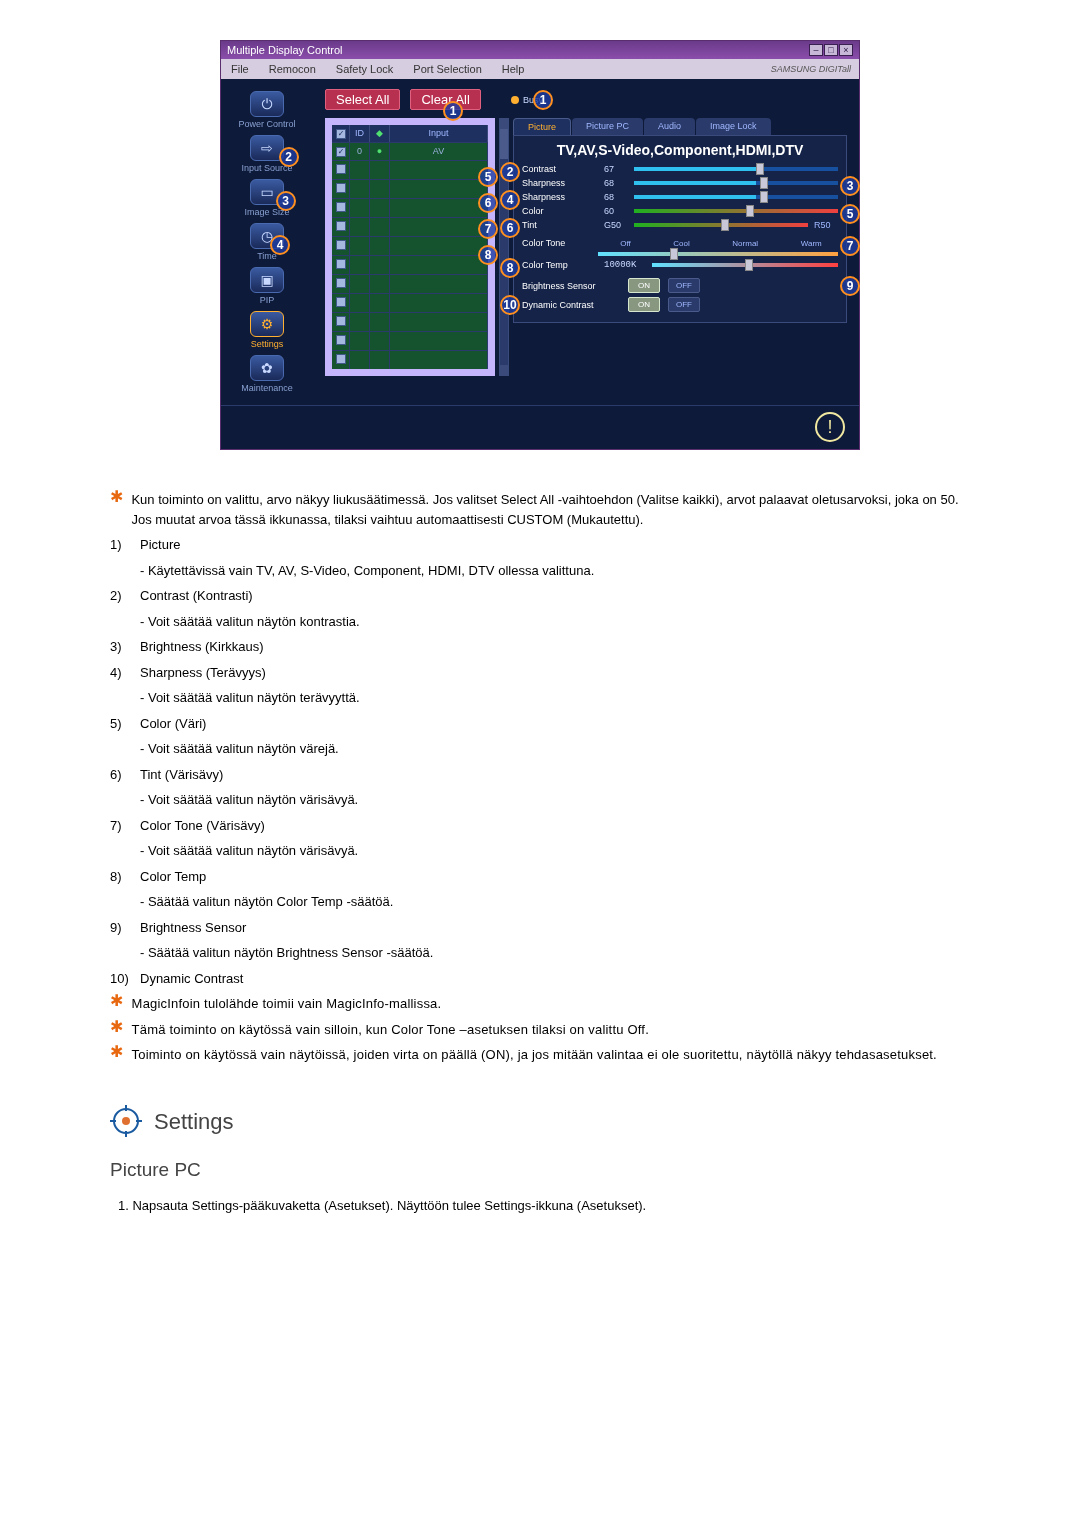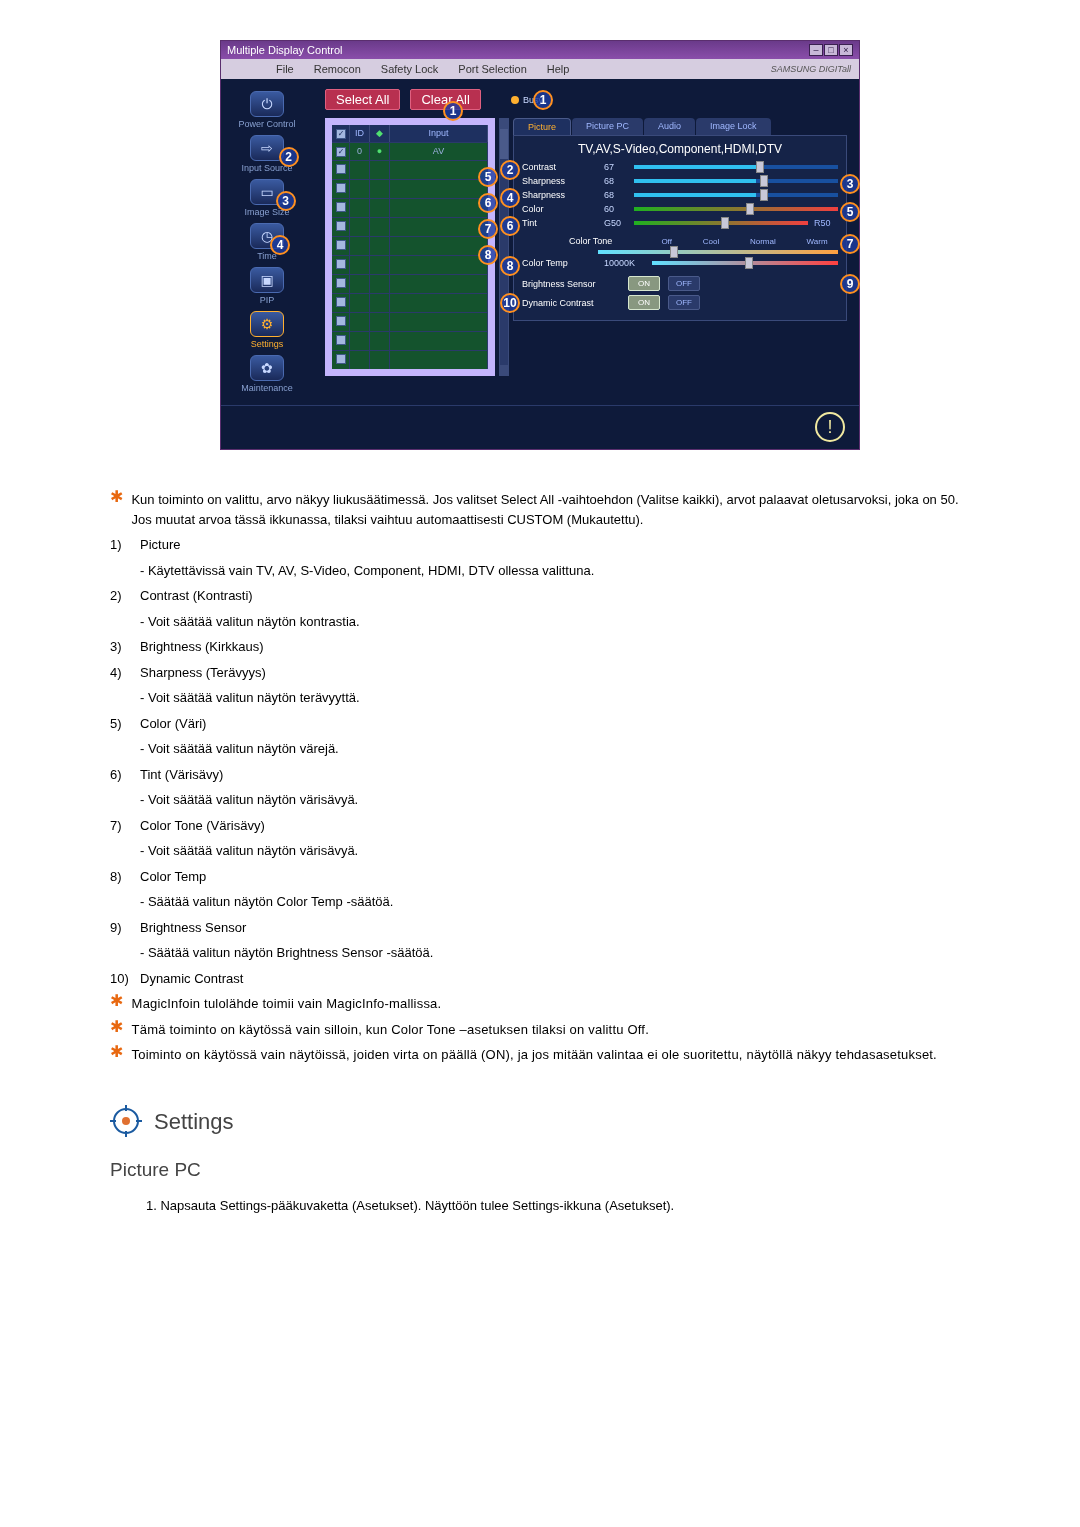--- a/index.html
+++ b/index.html
@@ -4,21 +4,21 @@
 <style>
   * { box-sizing: border-box; margin: 0; padding: 0; }
   body { width: 1080px; background: #fff; font-family: Arial, sans-serif; font-size: 13px; color: #000; padding: 40px 60px; }
 
   
   .app-window { width: 640px; margin: 0 auto 40px auto; border: 1px solid #5a2e6e; background: #1a2a5a; }
   .titlebar { background: linear-gradient(#6a3a8a, #8a4eaa); color: #fff; font-size: 11px; padding: 3px 6px; display: flex; align-items: flex-end; justify-content: space-between; }
   .titlebar-icons { display: flex; gap: 1px; }
   .titlebar-icon { width: 14px; height: 12px; background: #c8b8d8; border: 1px solid #3a2050; display: flex; align-items: center; justify-content: center; font-size: 9px; color: #2a1840; }
   .menubar { background: #d6cde0; display: flex; font-size: 11px; color: #333; padding: 2px 0; justify-content: space-between; align-items: center; }
-  .menubar-left { display: flex; padding-left: 45px; }
+  .menubar-left { display: flex; }
   .menuitem { padding: 2px 10px; }
   .samsung { font-size: 9px; color: #555; padding-right: 8px; font-style: italic; }
 
   .app-body { display: flex; background: #0e1a3a; }
   .sidebar { width: 92px; background: #0e1a3a; padding: 12px 4px; display: flex; flex-direction: column; align-items: center; gap: 6px; }
   .sidebar-item { font-size: 9px; color: #88a0d0; display: flex; flex-direction: column; align-items: center; gap: 2px; position: relative; }
   .sidebar-item.sel { color: #ffb030; }
   .sidebar-icon { width: 34px; height: 26px; background: linear-gradient(#3a5aa0, #1a2a5a); border-radius: 6px; border: 1px solid #4a6ab0; display: flex; align-items: center; justify-content: center; }
   .sidebar-icon.sel { border-color: #ffb030; }
   .sidebar-glyph { font-size: 14px; color: #c8d8ff; }
@@ -39,21 +39,21 @@
   .ghin { flex: 1; }
   .grid-row { display: flex; color: #9db0e0; border-top: 1px solid #2a3a6a; }
   .gc { padding: 3px 4px; border-right: 1px solid #2a3a6a; text-align: center; }
   .checkbox { width: 10px; height: 10px; background: #a4b8e0; border: 1px solid #40588a; display: inline-block; }
   .checkbox.checked::after { content: "✓"; font-size: 8px; color: #1a2a5a; display: block; line-height: 8px; }
 
   .tabs { display: flex; }
   .tab { background: #2a3a6a; color: #a0b8ff; font-size: 9px; padding: 3px 14px; border-top-left-radius: 4px; border-top-right-radius: 4px; margin-right: 1px; }
   .tab.active { background: #1e3060; color: #ffb030; border: 1px solid #4a5a8a; border-bottom: none; }
   .panel { background: #152348; border: 1px solid #3a4a7a; padding: 6px 8px; font-size: 9px; color: #a0b8ff; }
-  .panel-title { color: #fff; text-align: center; font-size: 12px; font-weight: normal; margin-bottom: 6px; }
+  .panel-title { color: #fff; text-align: center; font-size: 14px; font-weight: bold; margin-bottom: 6px; }
   .ctrl-row { display: flex; align-items: center; gap: 6px; margin: 4px 0; position: relative; }
   .ctrl-label { width: 76px; color: #fff; font-size: 9px; }
   .ctrl-val { width: 24px; color: #c8d8ff; }
   .slider { flex: 1; height: 4px; background: linear-gradient(to right, #30c0f0 0%, #30c0f0 60%, #1850a0 60%, #1850a0 100%); position: relative; }
   .slider.colored { background: linear-gradient(to right, #20b020, #f04040); }
   .slider-thumb { position: absolute; top: -4px; width: 8px; height: 12px; background: #c8c8d8; border: 1px solid #888; }
 
   .tone-row { display: flex; gap: 10px; font-size: 8px; color: #a0b8ff; margin-left: 76px; }
   .onoff { display: flex; gap: 8px; }
   .onoff-btn { width: 32px; background: #2a3a6a; color: #a0b8ff; font-size: 8px; text-align: center; padding: 2px 0; border: 1px solid #4a5a8a; border-radius: 2px; }
@@ -77,21 +77,21 @@
   .num-item { display: flex; gap: 8px; margin: 6px 0; }
   .num { min-width: 22px; }
   .sub { margin-left: 30px; }
   .boldish { letter-spacing: 0.2px; }
 
   .settings-heading { display: flex; align-items: center; gap: 12px; margin: 40px 0 12px 0; }
   .settings-icon { width: 32px; height: 32px; display: flex; align-items: center; justify-content: center; }
   .settings-icon svg { width: 32px; height: 32px; }
   .settings-title { font-size: 22px; color: #444; }
   .picpc-title { font-size: 19px; color: #444; margin: 18px 0 12px 0; }
-  .ol-step { margin-left: 36px; font-size: 13px; }
+  .ol-step { margin-left: 8px; font-size: 13px; }
 </style>
 </head>
 <body>
 
 <div class="app-window">
 
   <div class="titlebar">
     <span>Multiple Display Control</span>
     <div class="titlebar-icons">
       <div class="titlebar-icon">–</div>
@@ -314,40 +314,40 @@
             <div class="ctrl-row">
               <div class="callout" style="left:-22px; top:-2px;">6</div>
               <div class="ctrl-label">Tint</div>
               <div class="ctrl-val">G50</div>
               <div class="slider colored">
                   <div class="slider-thumb" style="left:50%;"></div>
                 </div>
               <div style="width:24px;">R50</div>
             </div>
 
-            <div class="ctrl-row" style="margin-top:8px;margin-left:47px;">
+            <div class="ctrl-row" style="margin-top:8px;">
               <div class="ctrl-label">Color Tone</div>
               <div class="tone-row" style="margin-left:0; flex:1; justify-content:space-around;">
                 <span>Off</span>
                 <span>Cool</span>
                 <span>Normal</span>
                 <span>Warm</span>
               </div>
               <div class="callout" style="right:-22px; top:-2px;">7</div>
             </div>
             <div class="ctrl-row">
               <div class="slider" style="margin-left:76px; background:linear-gradient(to right,#60e0ff,#ffa040);">
                   <div class="slider-thumb" style="left:30%;"></div>
                 </div>
             </div>
 
             <div class="ctrl-row">
               <div class="callout" style="left:-22px; top:-2px;">8</div>
               <div class="ctrl-label">Color Temp</div>
-              <div class="ctrl-val" style="width:42px;">10000K</div>
+              <div class="ctrl-val" style="width:42px;font-family:Liberation Mono, monospace;">10000K</div>
               <div class="slider" style="background:linear-gradient(to right,#60e0ff,#ff4040);">
                   <div class="slider-thumb" style="left:50%;"></div>
                 </div>
             </div>
 
             <div class="ctrl-row" style="margin-top:8px;">
               <div class="ctrl-label" style="width:100px;">Brightness Sensor</div>
               <div class="onoff">
                 <div class="onoff-btn on">ON</div>
                 <div class="onoff-btn">OFF</div>

